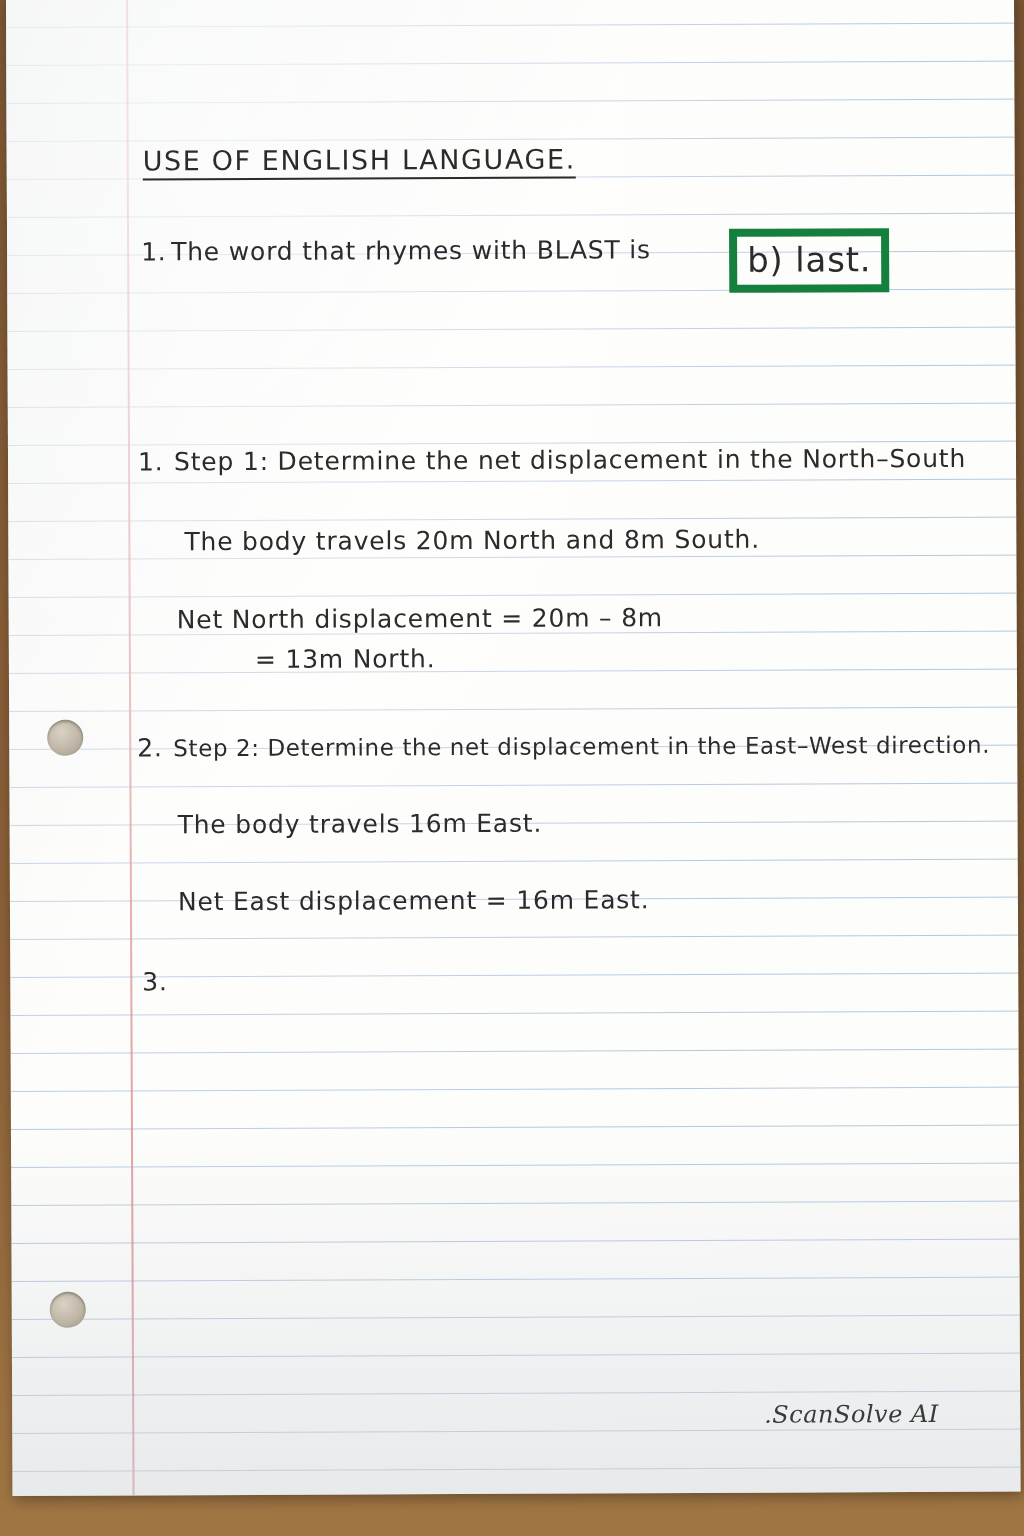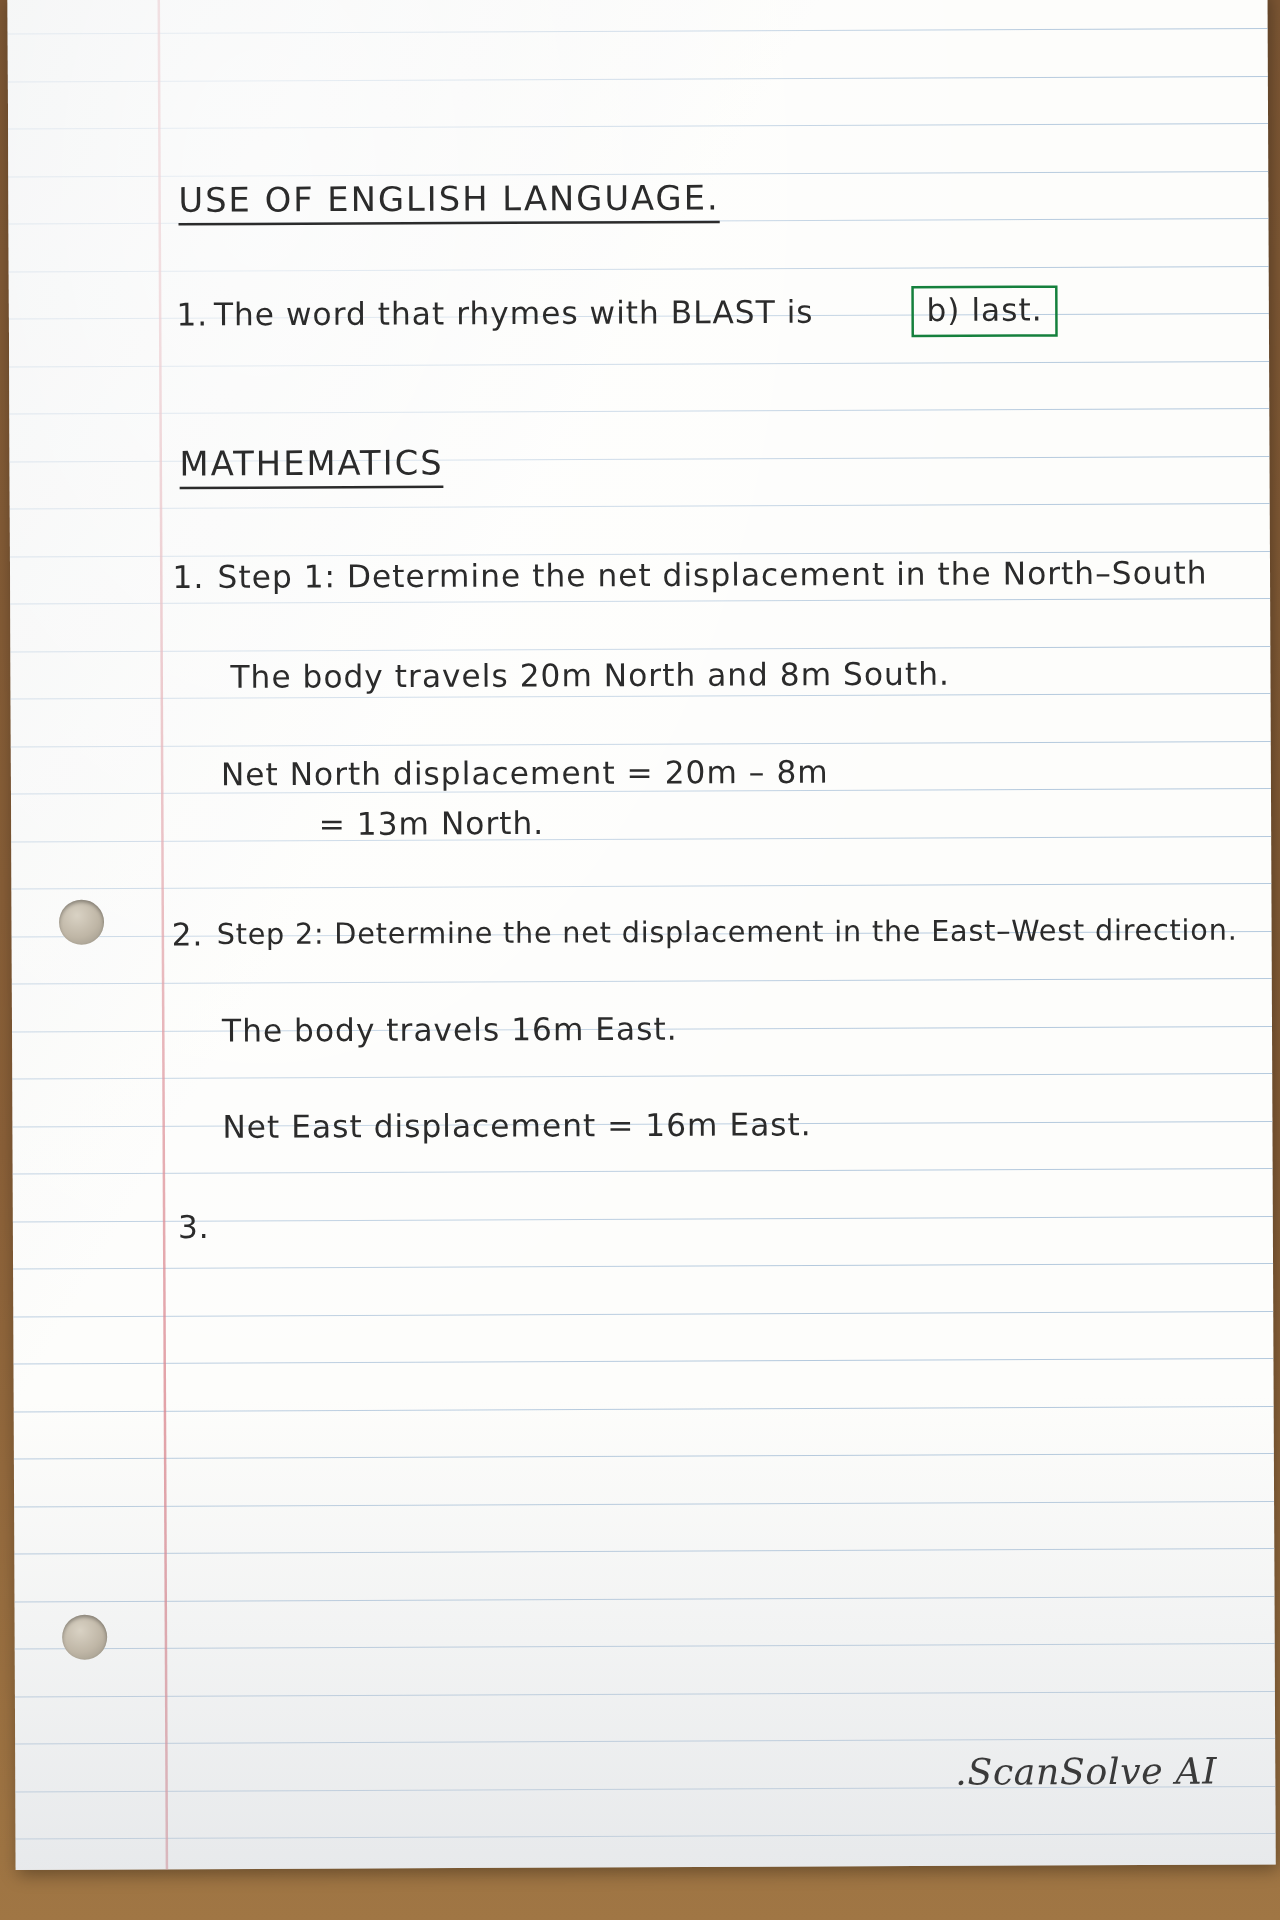--- a/index.html
+++ b/index.html
@@ -103,32 +103,32 @@
     font-size: 25px;
     letter-spacing: 0.8px;
   }
   .hw-small {
     font-size: 23px;
   }
 
   
   #answer-box {
     position: absolute;
-    border: 2px solid #15803d;
+    border: 8px solid #15803d;
     padding: 3px 10px 5px 10px;
-    font-size: 25px;
+    font-size: 34px;
     color: #2b2b2b;
     font-family: "DejaVu Sans", sans-serif;
     letter-spacing: 0.8px;
     background: rgba(255,255,255,0.0);
   }
 
   #watermark {
     position: absolute;
-    font-size: 29px;
+    font-size: 24px;
     color: #3a3a3a;
     font-family: "DejaVu Serif", serif;
     font-style: italic;
     letter-spacing: 0.5px;
   }
 
   
   #page-wrap {
     position: absolute;
     left: 6px;
@@ -153,21 +153,20 @@
     <div class="hole" id="hole-bottom"></div>
 
     <div class="hw hw-head" style="left:136px; top:150px;">USE OF ENGLISH LANGUAGE.</div>
 
     <div class="hw hw-body" style="left:134px; top:242px;">1.</div>
 
     <div class="hw hw-body" style="left:164px; top:242px;">The word that rhymes with BLAST is</div>
 
     <div id="answer-box" style="left:722px; top:236px;">b) last.</div>
 
-    <div class="hw hw-head" style="left:136px; top:361px;">MATHEMATICS</div>
 
     <div class="hw hw-body" style="left:130px; top:452px;">1.</div>
     <div class="hw hw-body" style="left:166px; top:452px;">Step 1: Determine the net displacement in the North–South</div>
 
     <div class="hw hw-body" style="left:176px; top:532px;">The body travels 20m North and 8m South.</div>
 
     <div class="hw hw-body" style="left:168px; top:610px;">Net North displacement = 20m – 8m</div>
 
     <div class="hw hw-body" style="left:246px; top:650px;">= 13m North.</div>
 

